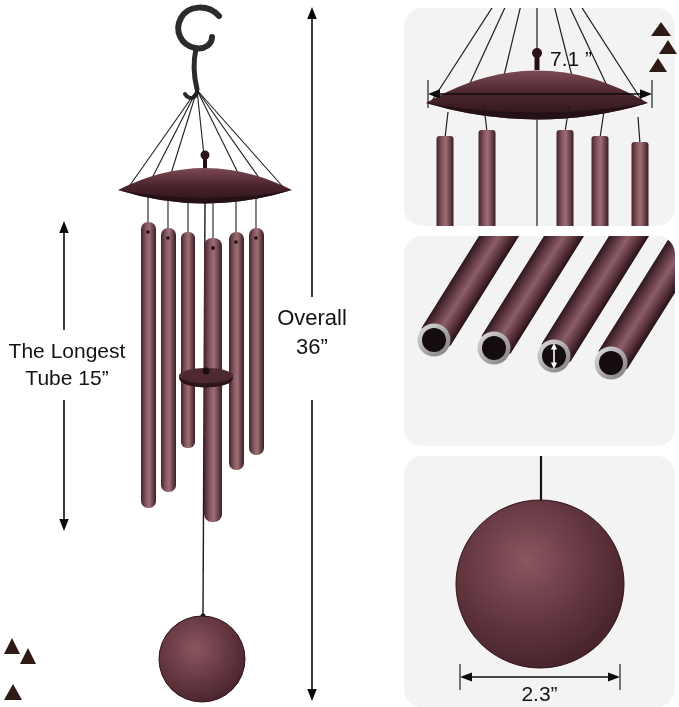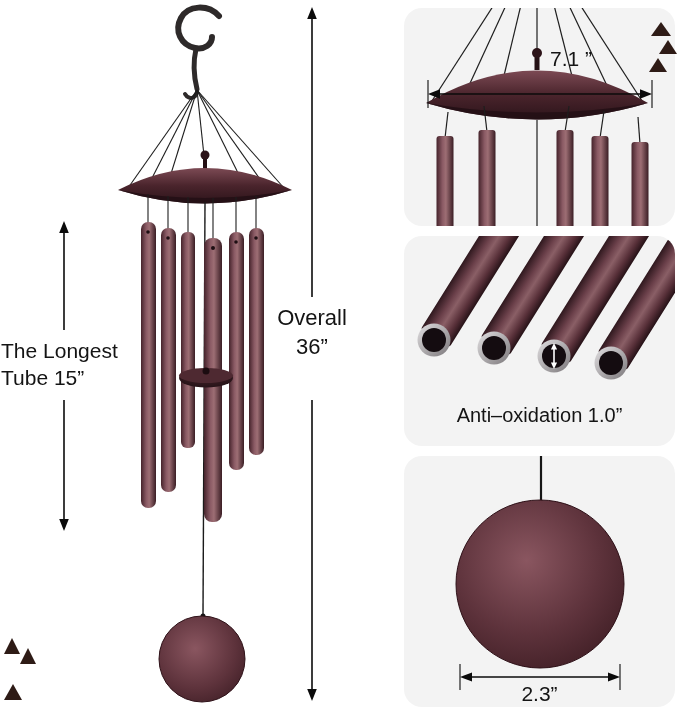--- a/index.html
+++ b/index.html
@@ -11,21 +11,21 @@
   .stage > svg { position: absolute; display: block; }
   .panel {
     position: absolute; left: 404px; width: 271px;
     background: #f3f3f3; border-radius: 18px; overflow: hidden;
   }
   .panel svg { position: absolute; left: 0; top: 0; display: block; }
   #panel-canopy { top: 8px;   height: 218px; }
   #panel-tubes  { top: 236px; height: 210px; }
   #panel-sail   { top: 456px; height: 251px; }
   .lbl { position: absolute; color: #141414; font-weight: 400; }
-  .lbl-longest { left: 1px;  top: 337px; width: 132px; text-align: left; font-size: 21px; line-height: 27px; }
+  .lbl-longest { left: 1px;  top: 337px; width: 132px; text-align: center; font-size: 21px; line-height: 27px; }
   .lbl-overall { left: 262px; top: 303px; width: 100px; text-align: center; font-size: 22px; line-height: 29px; }
   .lbl-canopy  { left: 146px; top: 39px;  font-size: 21px; }
   .lbl-anti    { left: 0; right: 0; top: 168px; text-align: center; font-size: 20px; }
   .lbl-sail    { left: 0; right: 0; top: 226px; text-align: center; font-size: 21px; }
 </style>
 </head>
 <body>
 
 <div class="stage">
 
@@ -231,21 +231,20 @@
           </g>
         <circle cx="30" cy="104" r="16.5" fill="url(#p2-rim)"></circle>
         <circle cx="30" cy="104" r="12" fill="#140c10"></circle>
       </g>
       <g stroke="#ffffff" stroke-width="1.6" fill="#ffffff">
         <line x1="150" y1="112" x2="150" y2="128"></line>
         <polygon points="150,107 146.9,113.5 153.1,113.5" stroke="none"></polygon>
         <polygon points="150,133 146.9,126.5 153.1,126.5" stroke="none"></polygon>
       </g>
     </svg>
-    <div class="lbl lbl-anti">Anti–oxidation 1.0”</div>
   </div>
 
   <div class="panel" id="panel-sail">
     <svg width="271" height="251" viewBox="0 0 271 251">
       <defs>
         <radialGradient id="p3-sail" cx="0.42" cy="0.36" r="0.8">
           <stop offset="0" stop-color="#8a5660"></stop>
           <stop offset="0.55" stop-color="#5d323b"></stop>
           <stop offset="1" stop-color="#38191f"></stop>
         </radialGradient>

